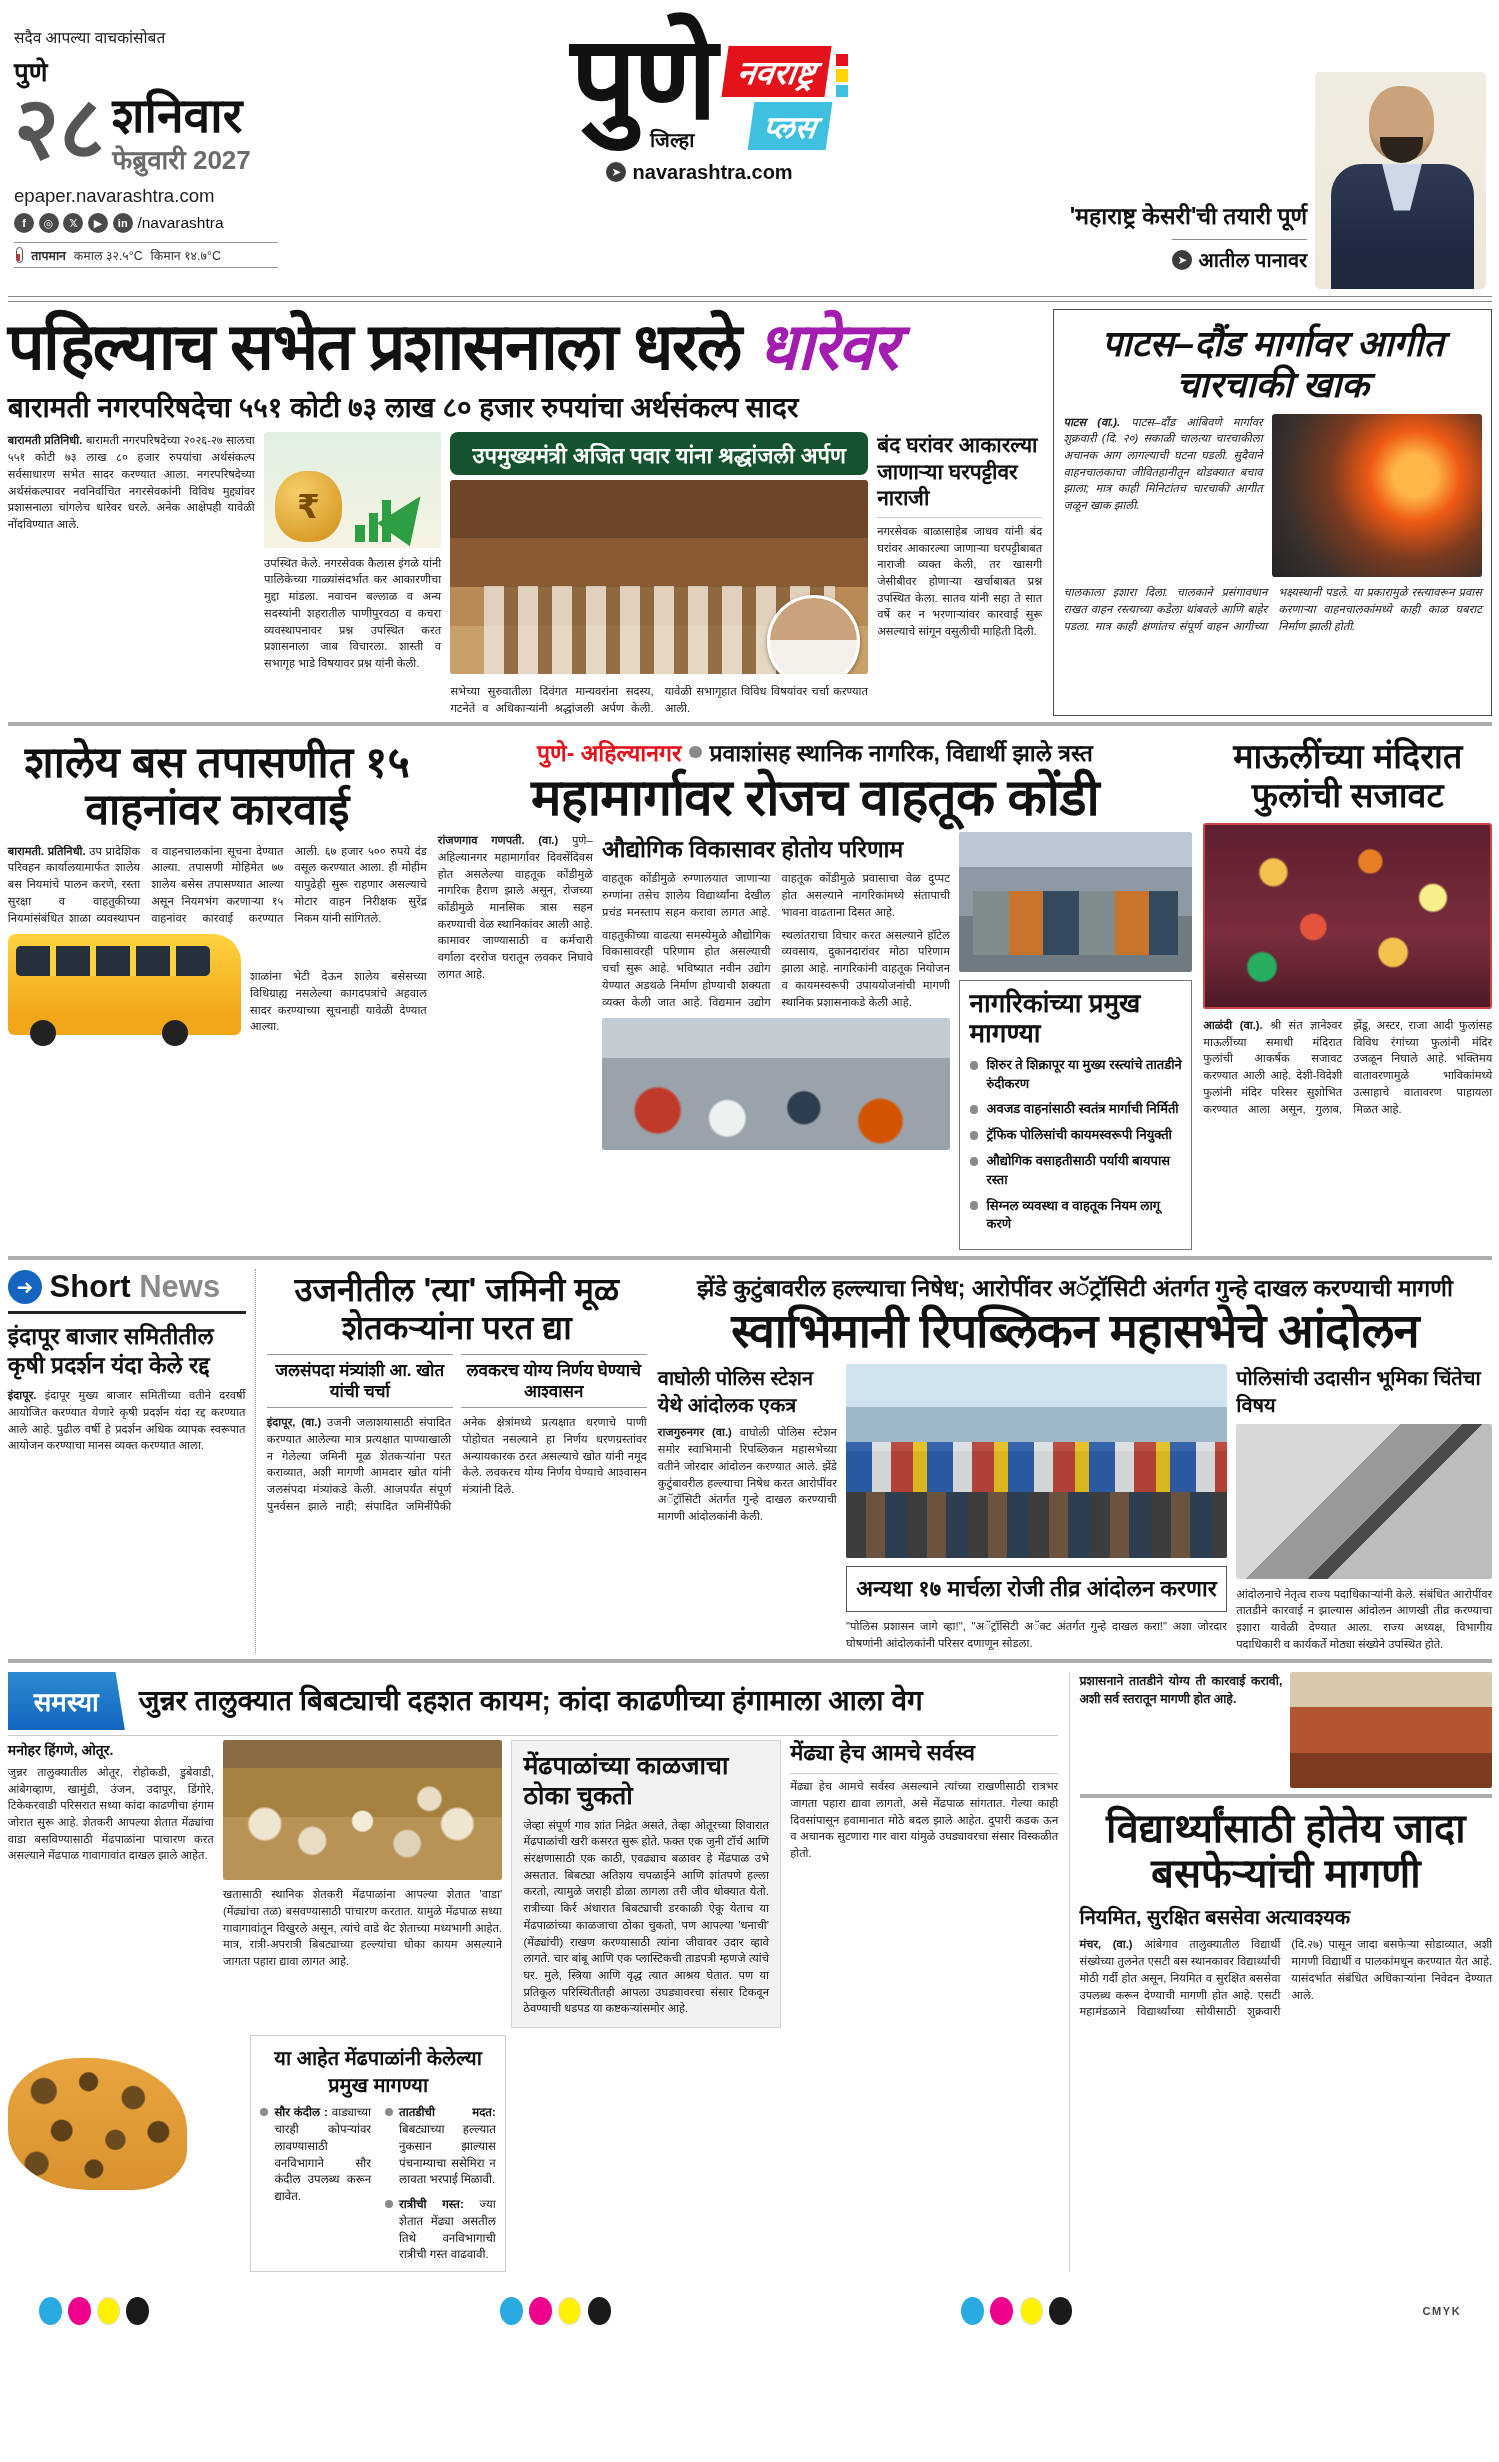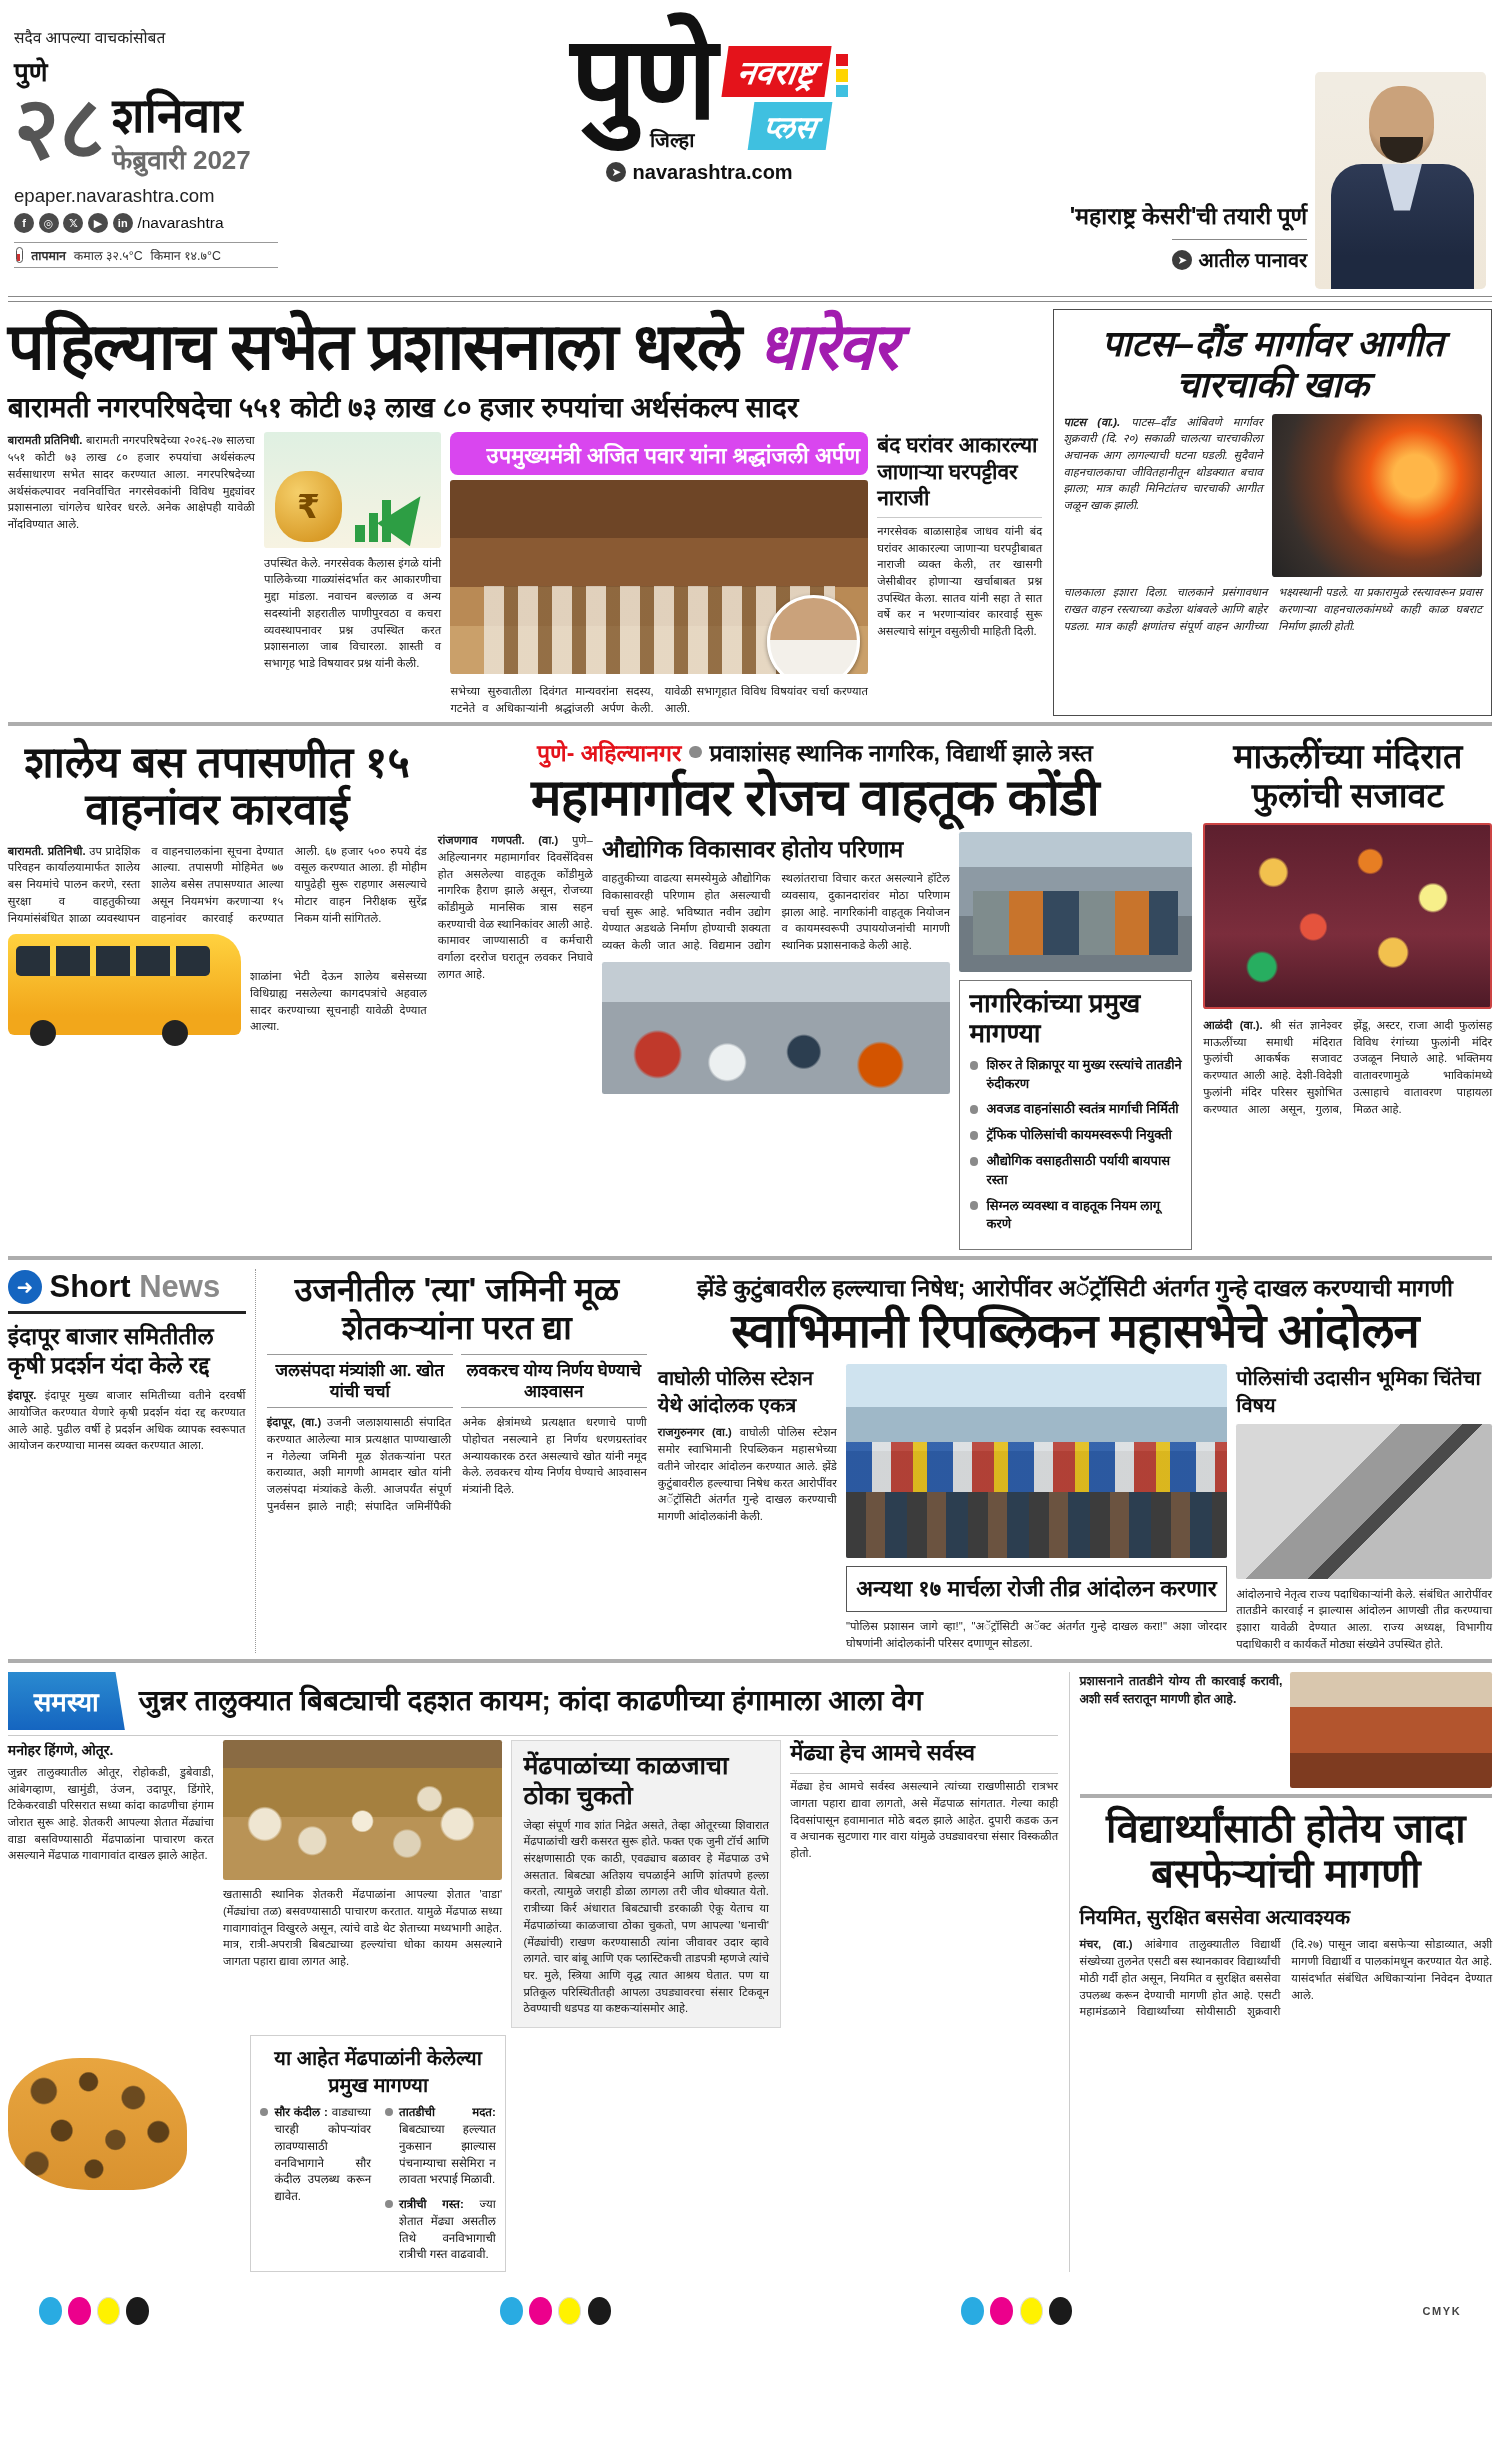--- a/index.html
+++ b/index.html
@@ -73,21 +73,21 @@
   .lead-cols{display:grid;grid-template-columns:247px 177px 1fr 165px;gap:9.3px;}
   .money-art{height:116px;position:relative;background:linear-gradient(180deg,#dff0e2,#f7f3e2);
              border-radius:3.1px;overflow:hidden;margin-bottom:6.2px;}
   .money-bag{position:absolute;left:11px;bottom:6.2px;width:67px;height:71px;border-radius:46% 46% 44% 44%;
              background:radial-gradient(circle at 35% 30%,#f5cf6a,#d89a26 80%);display:flex;align-items:center;
              justify-content:center;font-size:33px;font-weight:800;color:#7a4c00;}
   .up-arrow{position:absolute;right:14px;bottom:9.3px;width:0;height:0;border-left:20px solid transparent;
             border-right:20px solid transparent;border-bottom:47px solid #2d9e44;transform:rotate(35deg);}
   .bars{position:absolute;right:50px;bottom:6.2px;display:flex;gap:3.9px;align-items:flex-end;}
   .bars i{display:block;width:9.3px;background:#2d9e44;}
-  .photo-badge{background:#d946ef;color:#fff;font-weight:800;font-size:22px;text-align:right;
+  .photo-badge{background:#14532d;color:#fff;font-weight:800;font-size:22px;text-align:center;
                border-radius:7.8px;padding:6.2px 7.8px;margin-bottom:4.7px;}
   .photo-meeting{height:194px;border-radius:3.1px;position:relative;overflow:hidden;
      background:linear-gradient(180deg,#6e4526 0 30%,#8a5a33 30% 55%,#b98a55 55% 75%,#caa06a 75% 100%);}
   .photo-meeting:before{content:"";position:absolute;left:8%;right:8%;bottom:0;height:45%;
      background:repeating-linear-gradient(90deg,#f2efe8 0 20px,#7d5a36 20px 34px);opacity:.7;}
   .photo-ajit{position:absolute;right:7.8px;bottom:-14px;width:93px;height:93px;border-radius:50%;
      border:3.1px solid #fff;background:linear-gradient(180deg,#caa27b 0 48%,#f3f0ea 48%);box-shadow:0 1.6px 4.7px rgba(0,0,0,.4);}
   .col4-head{font-size:21px;font-weight:800;line-height:1.25;margin-bottom:6.2px;}
 
   .patas-box{border:1.6px solid #4c4c4c;padding:7.8px 9.3px;font-style:italic;}
@@ -351,20 +351,21 @@
         <span class="dot"></span>
         <span>प्रवाशांसह स्थानिक नागरिक, विद्यार्थी झाले त्रस्त</span>
       </div>
       <h2 class="h-traffic">महामार्गावर रोजच वाहतूक कोंडी</h2>
       <div class="traffic-grid">
         <div>
           <p class="body-txt"><span class="dl">रांजणगाव गणपती. (वा.)</span> <span>पुणे–अहिल्यानगर महामार्गावर दिवसेंदिवस होत असलेल्या वाहतूक कोंडीमुळे नागरिक हैराण झाले असून, रोजच्या कोंडीमुळे मानसिक त्रास सहन करण्याची वेळ स्थानिकांवर आली आहे. कामावर जाण्यासाठी व कर्मचारी वर्गाला दररोज घरातून लवकर निघावे लागत आहे.</span></p>
         </div>
         <div>
           <div class="sub-ind">औद्योगिक विकासावर होतोय परिणाम</div>
+          <p class="body-txt cols2">वाहतूक कोंडीमुळे रुग्णालयात जाणाऱ्या रुग्णांना तसेच शालेय विद्यार्थ्यांना देखील प्रचंड मनस्ताप सहन करावा लागत आहे. वाहतूक कोंडीमुळे प्रवासाचा वेळ दुप्पट होत असल्याने नागरिकांमध्ये संतापाची भावना वाढताना दिसत आहे.</p>
           <p class="body-txt cols2" style="margin-top:6.2px">वाहतुकीच्या वाढत्या समस्येमुळे औद्योगिक विकासावरही परिणाम होत असल्याची चर्चा सुरू आहे. भविष्यात नवीन उद्योग येण्यात अडथळे निर्माण होण्याची शक्यता व्यक्त केली जात आहे. विद्यमान उद्योग स्थलांतराचा विचार करत असल्याने हॉटेल व्यवसाय, दुकानदारांवर मोठा परिणाम झाला आहे. नागरिकांनी वाहतूक नियोजन व कायमस्वरूपी उपाययोजनांची मागणी स्थानिक प्रशासनाकडे केली आहे.</p>
           <div class="photo-traffic" style="margin-top:7.8px"></div>
         </div>
         <div>
           <div class="photo-trucks"></div>
           <div class="demands">
             <div class="demands-title">नागरिकांच्या प्रमुख मागण्या</div>
             <ul>
               <li>शिरुर ते शिक्रापूर या मुख्य रस्त्यांचे तातडीने रुंदीकरण</li>
               <li>अवजड वाहनांसाठी स्वतंत्र मार्गाची निर्मिती</li>

